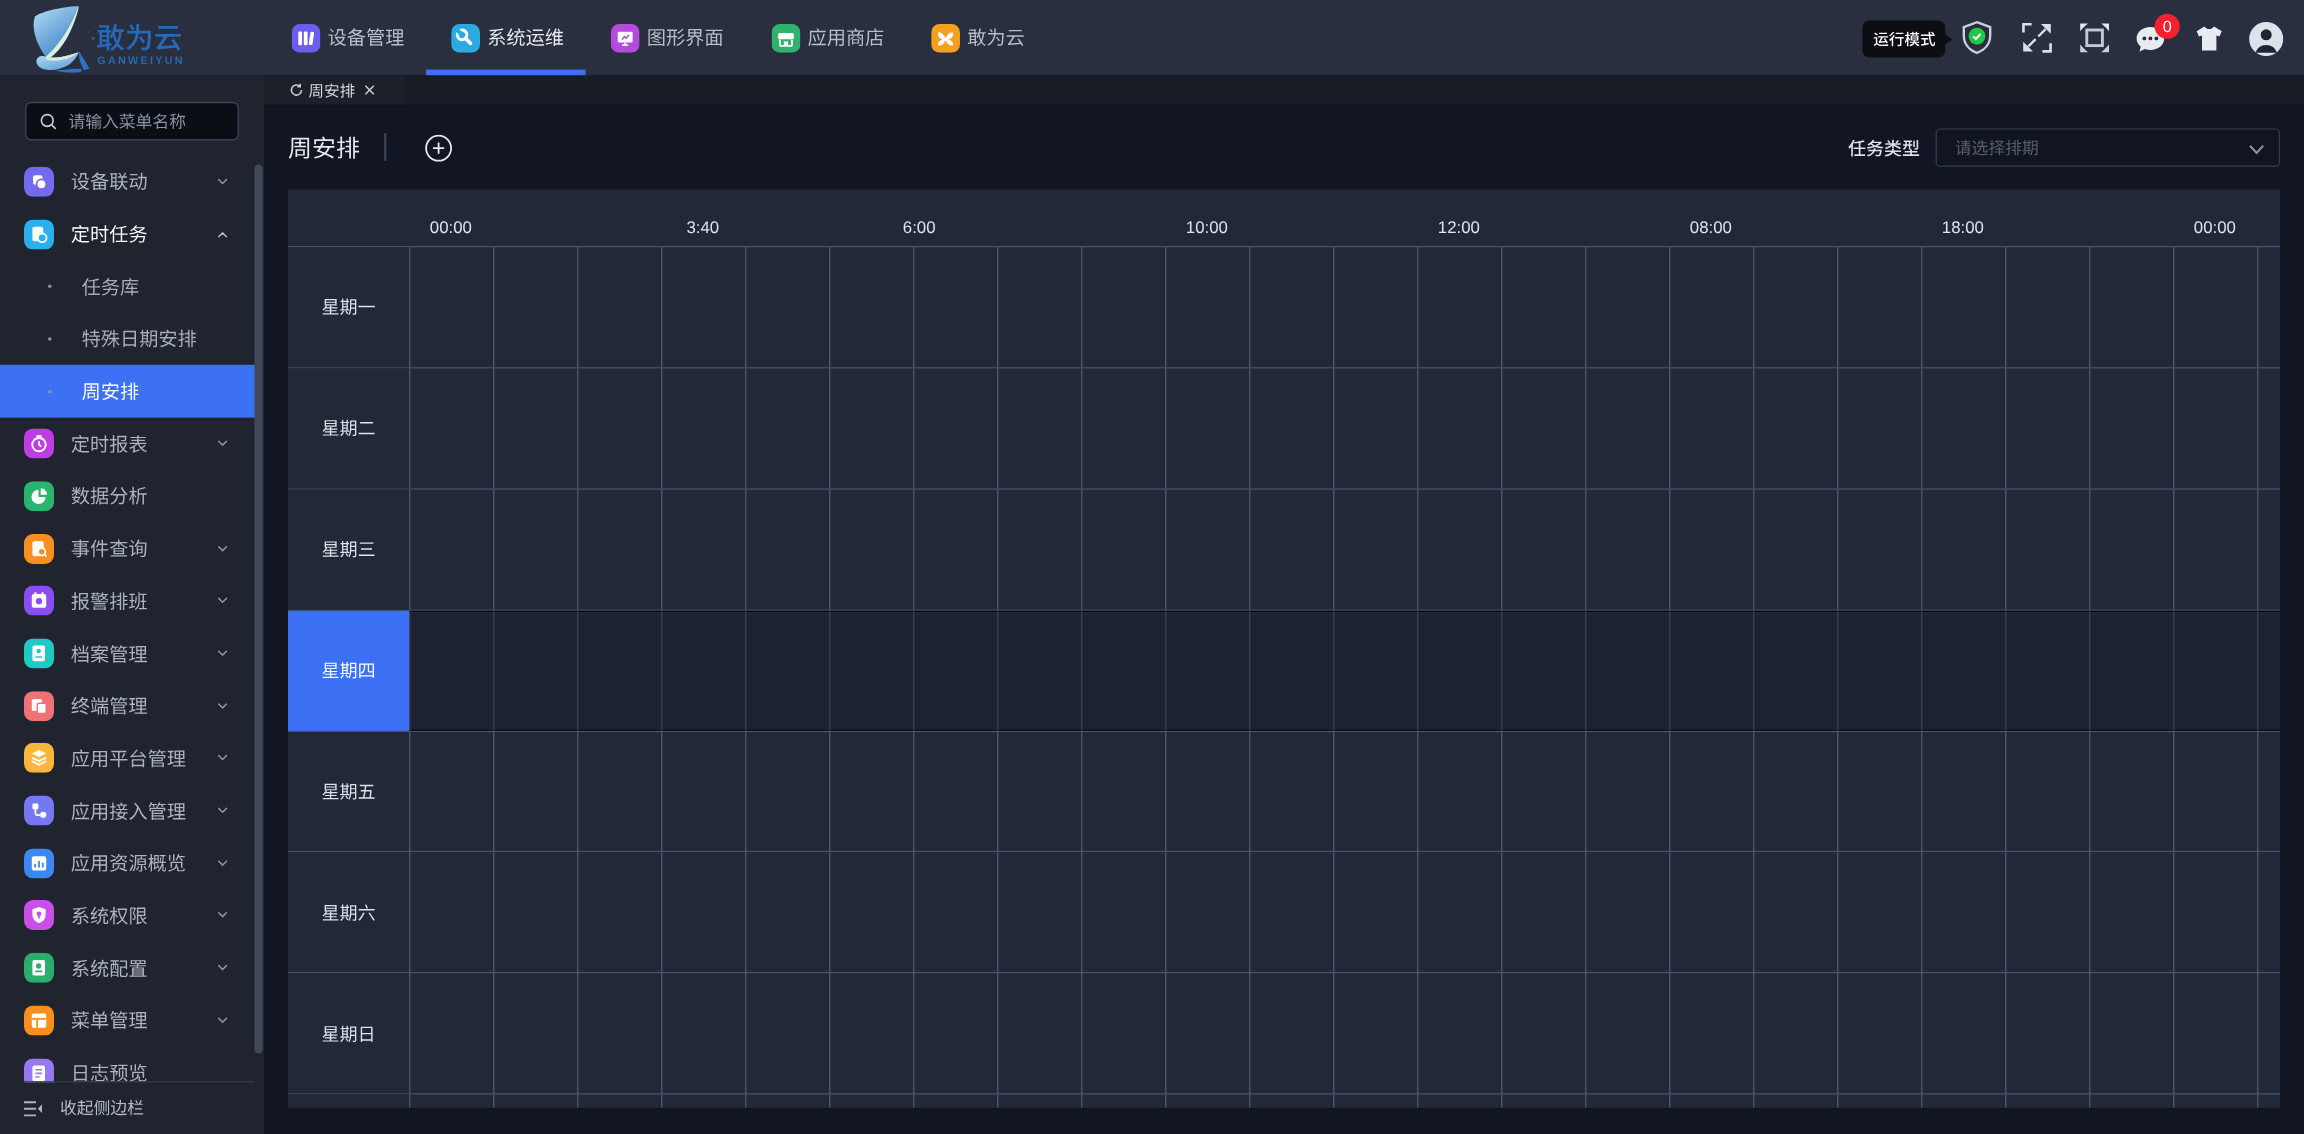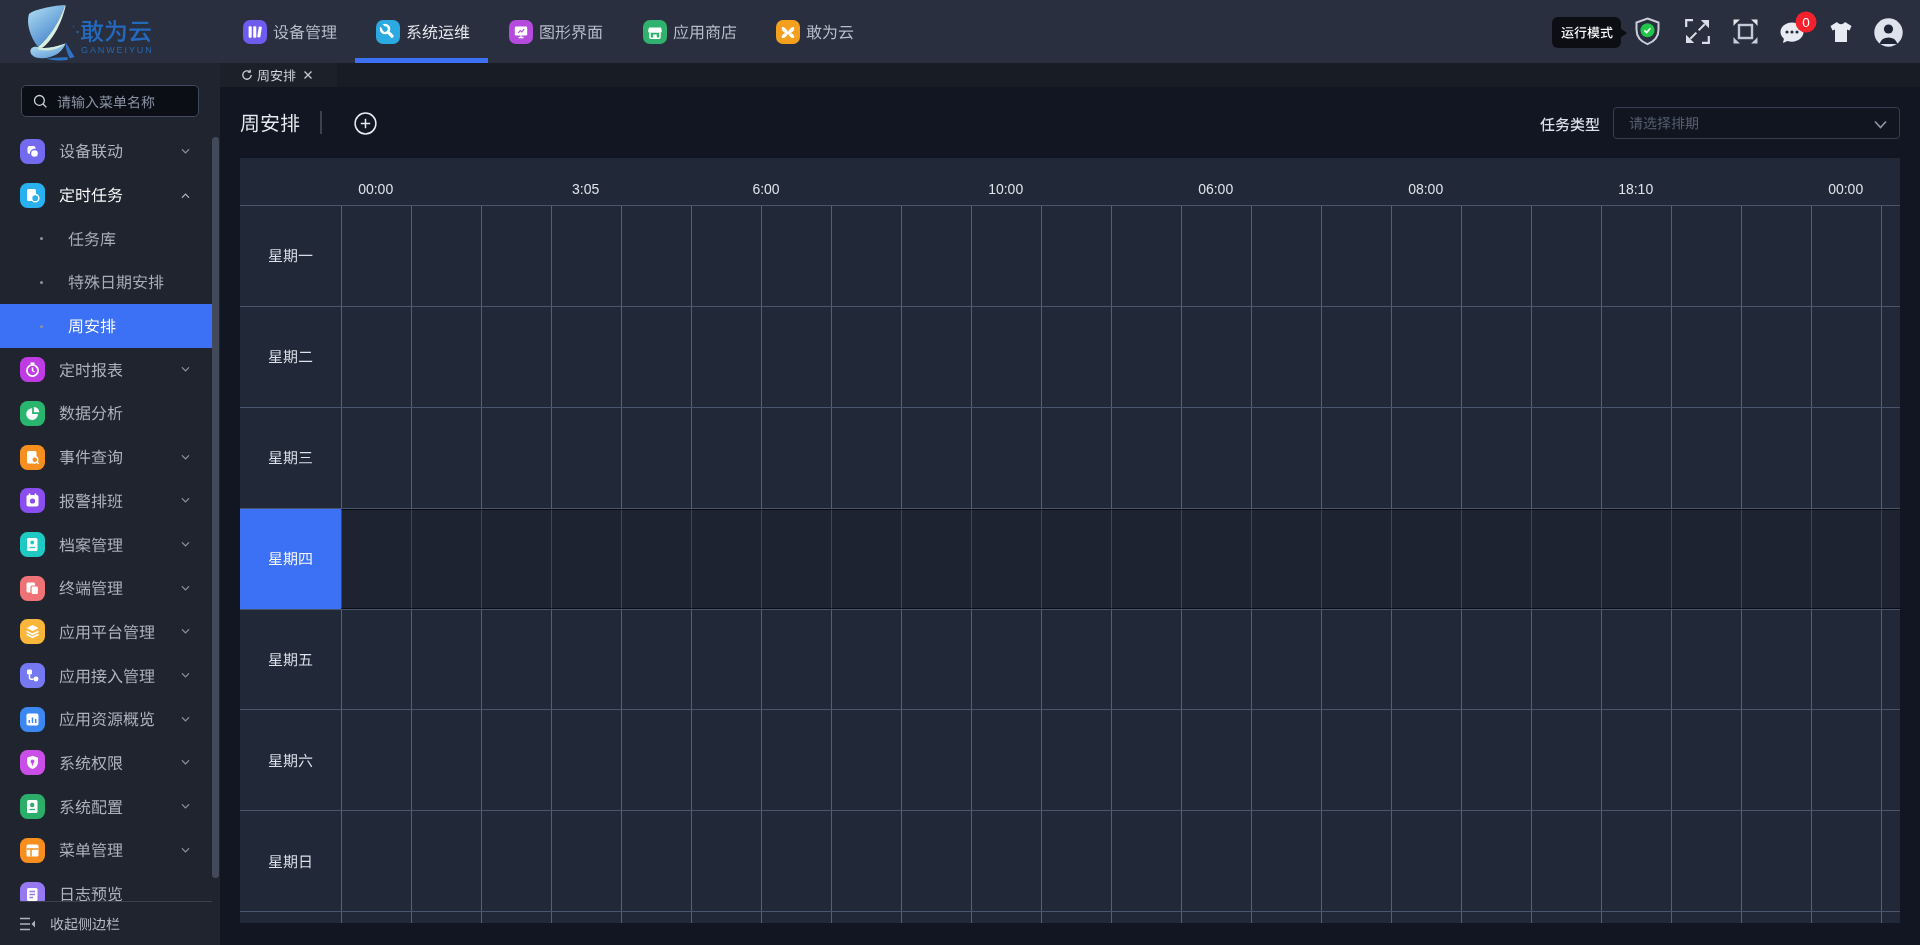--- a/index.html
+++ b/index.html
@@ -1,20 +1,20 @@
 <!DOCTYPE html>
 <html><head><meta charset="utf-8"><style>
 * {margin:0;padding:0;box-sizing:border-box}
 html,body {width:1920px;height:945px;overflow:hidden;background:#121521;
   font-family:"Liberation Sans",sans-serif}
 svg.t {display:inline-block;fill:currentColor}
 .navbar {position:absolute;left:0;top:0;width:1920px;height:63px;background:#292f3e}
 .logo {position:absolute;left:8px;top:1px}
 .lgt {position:absolute;left:80px;top:19px}
-.lgs {position:absolute;left:81px;top:45px;font-size:9px;font-weight:normal;color:#2a67ae;letter-spacing:1.9px}
+.lgs {position:absolute;left:81px;top:45px;font-size:9px;font-weight:bold;color:#2a67ae;letter-spacing:1.9px}
 .nvi {position:absolute;top:0;height:63px;display:flex;align-items:center;padding-left:21px}
 .nvunder {position:absolute;left:355px;top:58px;width:133px;height:5px;background:#3c70f5}
 .runmode {position:absolute;left:1552px;top:17px;width:69px;height:31px;background:#0c0e14;
   border-radius:6px;display:flex;align-items:center;justify-content:center}
 .rmarrow {position:absolute;right:-6px;top:11px;border-left:7px solid #0c0e14;
   border-top:5px solid transparent;border-bottom:5px solid transparent}
 .tri {position:absolute}
 .sidebar {position:absolute;left:0;top:63px;width:220px;height:882px;background:#1f242f;overflow:hidden}
 .search {position:absolute;left:21px;top:22px;width:178px;height:32px;background:#0b0e15;
   border:1px solid #3f4a61;border-radius:5px;display:flex;align-items:center;padding-left:11px}
@@ -583,26 +583,26 @@
           <use href="#r36" x="4000"></use>
         </svg>
       <svg class="tselchev" width="13" height="9" viewBox="0 0 13 9">
           <path d="M1 1.5L6.5 7.5L12 1.5" fill="none" stroke="#8a93a6" stroke-width="1.7"></path>
         </svg>
     </div>
   </div>
   <div class="gridwrap">
       <div class="ghead">
         <div class="tl" style="left:100.69999999999999px">00:00</div>
-        <div class="tl" style="left:310.7px">3:05</div>
+        <div class="tl" style="left:310.7px">3:40</div>
         <div class="tl" style="left:491px">6:00</div>
         <div class="tl" style="left:730.7px">10:00</div>
-        <div class="tl" style="left:940.7px">06:00</div>
+        <div class="tl" style="left:940.7px">12:00</div>
         <div class="tl" style="left:1150.7px">08:00</div>
-        <div class="tl" style="left:1360.7px">18:10</div>
+        <div class="tl" style="left:1360.7px">18:00</div>
         <div class="tl" style="left:1570.7px">00:00</div>
       </div>
 <div class="grow">
         <div class="glabel">
           <svg class="t" style="color:#dfe3ec;width:45.0px;height:15px;vertical-align:middle" viewBox="0 -880 3000 1000">
             <use href="#r76" x="0"></use>
             <use href="#r36" x="1000"></use>
             <use href="#r77" x="2000"></use>
           </svg>
         </div>

